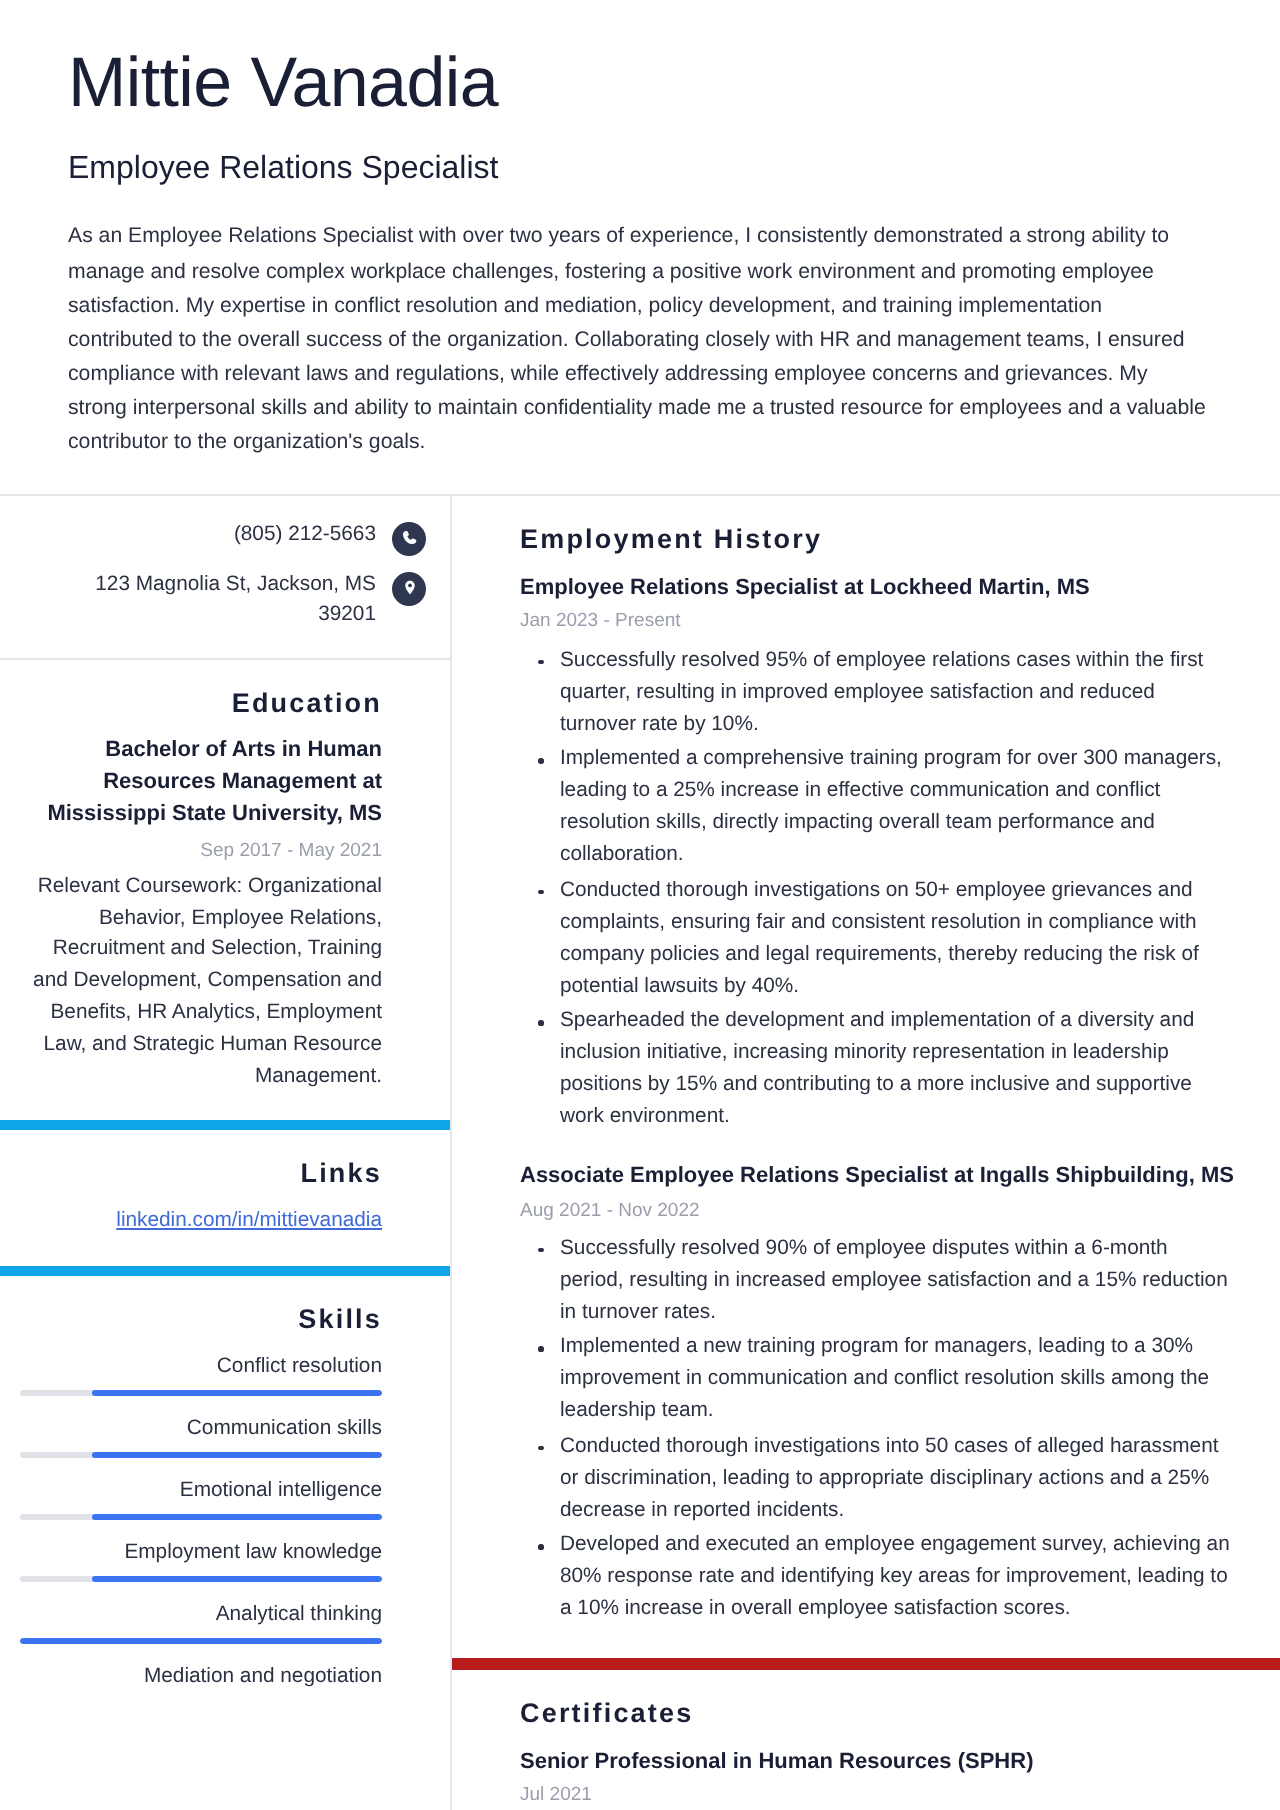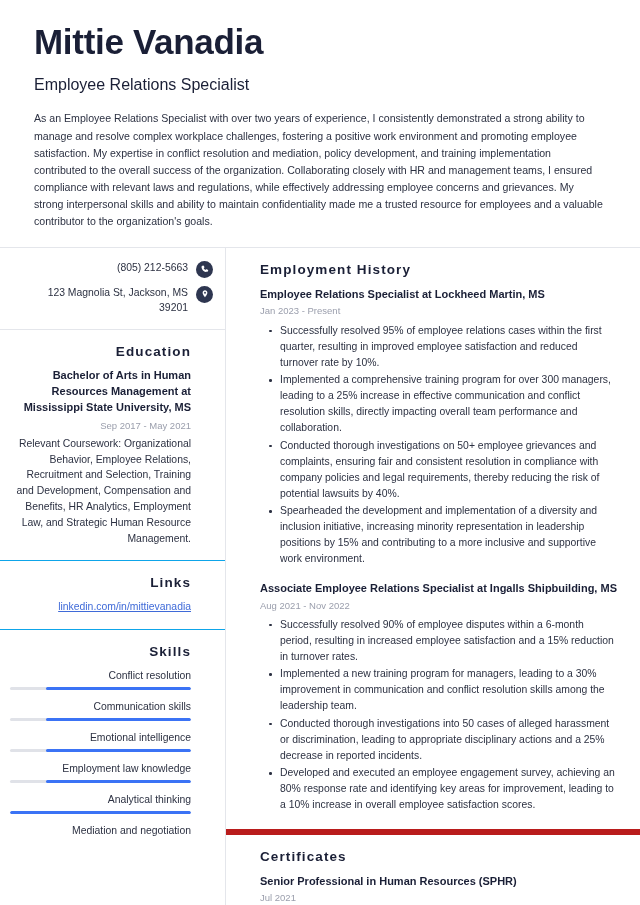--- a/index.html
+++ b/index.html
@@ -21,21 +21,21 @@
     background: #ffffff;
   }
 
   
   .header {
     padding: 22px 34px 16px 34px;
   }
 
   .name {
     font-size: 35px;
-    font-weight: 700;
+    font-weight: 400;
     letter-spacing: -0.3px;
     color: #1a1f36;
     line-height: 1.15;
     margin-bottom: 13px;
   }
 
   .job-title {
     font-size: 16px;
     font-weight: 400;
     color: #1a1f36;
@@ -72,21 +72,21 @@
 
   .col-right {
     flex: 1 1 auto;
     min-width: 0;
   }
 
   
   .side-block {
     padding: 14px 34px 14px 10px;
     text-align: right;
-    border-bottom: 1px solid #0ea5e9;
+    border-bottom: 5px solid #0ea5e9;
   }
 
   .side-heading {
     font-size: 13.5px;
     font-weight: 700;
     letter-spacing: 1.1px;
     color: #1a1f36;
     margin-bottom: 9px;
     text-align: right;
   }

